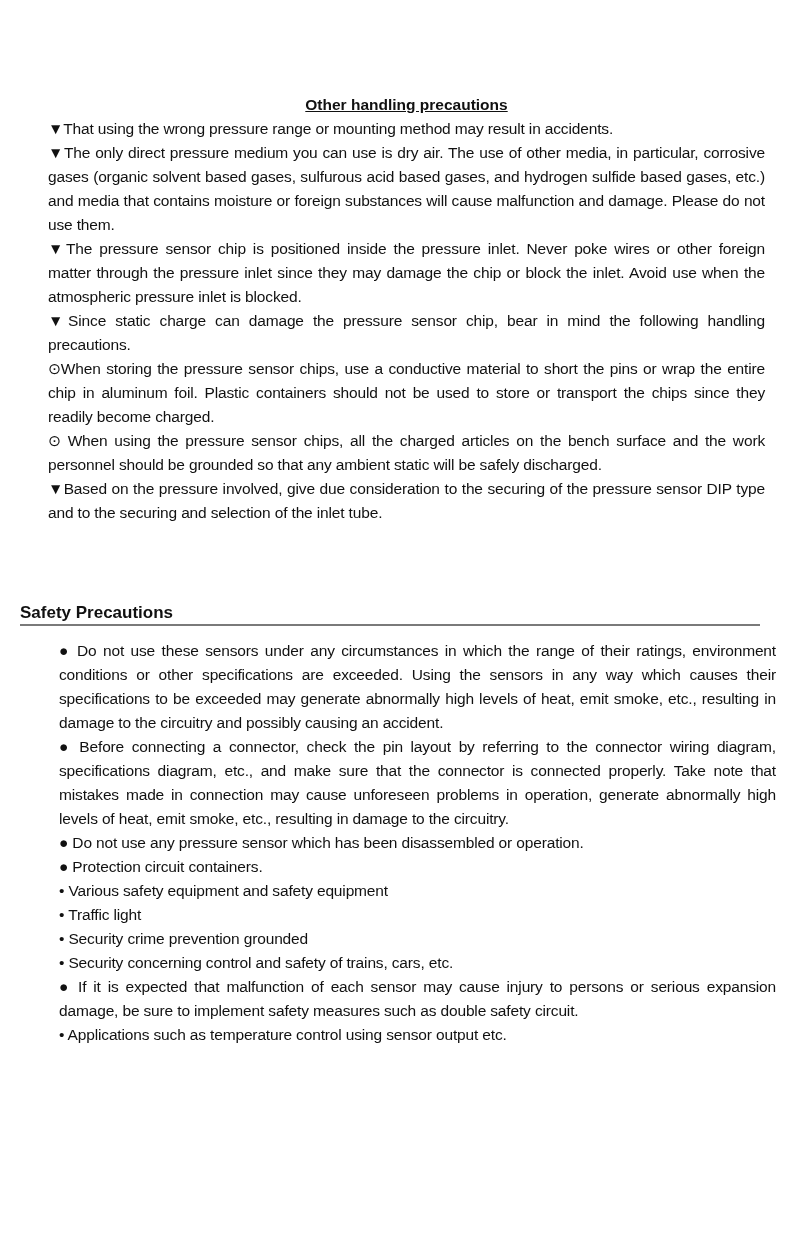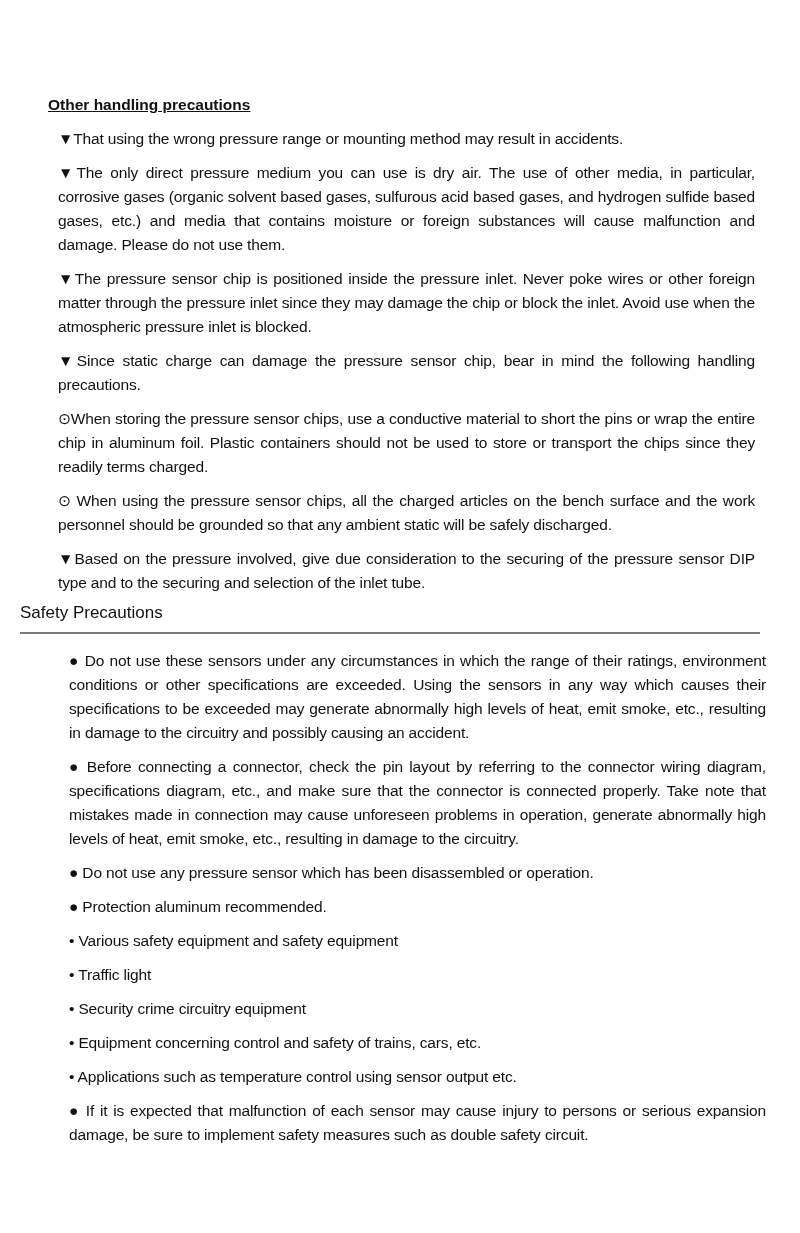--- a/index.html
+++ b/index.html
@@ -4,57 +4,57 @@
 <style>
   html, body { margin: 0; padding: 0; background: #ffffff; }
   body {
     width: 800px; height: 1233px; position: relative; overflow: hidden;
     font-family: "Liberation Sans", sans-serif; color: #111111;
   }
   .page { position: absolute; left: 0; top: 0; width: 800px; }
   .section1 { position: absolute; left: 48px; top: 93px; width: 717px; }
   .sub-heading {
     font-size: 15.5px; font-weight: bold; text-decoration: underline;
-    line-height: 24px; margin: 0;
+    line-height: 24px; margin: 0; text-align: center;
   }
   .para {
-    font-size: 15.5px; line-height: 24px; margin: 10px; text-align: justify;
+    font-size: 15.5px; line-height: 24px; margin: 0; text-align: justify;
     letter-spacing: -0.15px;
   }
   .section2-heading {
     position: absolute; left: 20px; top: 602px; width: 740px;
-    font-size: 17px; font-weight: normal; line-height: 22px;
-    border-bottom: 2px solid #7a7a7a; padding-bottom: 8px; margin: 0;
+    font-size: 17px; font-weight: bold; line-height: 22px;
+    border-bottom: 2px solid #7a7a7a; padding-bottom: 0; margin: 0;
   }
   .section2 { position: absolute; left: 59px; top: 639px; width: 717px; }
 </style>
 </head>
 <body>
 
 <div class="page">
 
   <div class="section1">
     <h3 class="sub-heading">Other handling precautions</h3>
     <p class="para">▼That using the wrong pressure range or mounting method may result in accidents.</p>
     <p class="para">▼The only direct pressure medium you can use is dry air. The use of other media, in particular, corrosive gases (organic solvent based gases, sulfurous acid based gases, and hydrogen sulfide based gases, etc.) and media that contains moisture or foreign substances will cause malfunction and damage. Please do not use them.</p>
     <p class="para">▼The pressure sensor chip is positioned inside the pressure inlet. Never poke wires or other foreign matter through the pressure inlet since they may damage the chip or block the inlet. Avoid use when the atmospheric pressure inlet is blocked.</p>
     <p class="para">▼Since static charge can damage the pressure sensor chip, bear in mind the following handling precautions.</p>
-    <p class="para">⊙When storing the pressure sensor chips, use a conductive material to short the pins or wrap the entire chip in aluminum foil. Plastic containers should not be used to store or transport the chips since they readily terms charged.</p>
+    <p class="para">⊙When storing the pressure sensor chips, use a conductive material to short the pins or wrap the entire chip in aluminum foil. Plastic containers should not be used to store or transport the chips since they readily become charged.</p>
     <p class="para">⊙ When using the pressure sensor chips, all the charged articles on the bench surface and the work personnel should be grounded so that any ambient static will be safely discharged.</p>
     <p class="para">▼Based on the pressure involved, give due consideration to the securing of the pressure sensor DIP type and to the securing and selection of the inlet tube.</p>
   </div>
 
   <h2 class="section2-heading">Safety Precautions</h2>
 
   <div class="section2">
     <p class="para">●  Do not use these sensors under any circumstances in which the range of their ratings, environment conditions or other specifications are exceeded. Using the sensors in any way which causes their specifications to be exceeded may generate abnormally high levels of heat, emit smoke, etc., resulting in damage to the circuitry and possibly causing an accident.</p>
     <p class="para">●  Before connecting a connector, check the pin layout by referring to the connector wiring diagram, specifications diagram, etc., and make sure that the connector is connected properly. Take note that mistakes made in connection may cause unforeseen problems in operation, generate abnormally high levels of heat, emit smoke, etc., resulting in damage to the circuitry.</p>
     <p class="para">●  Do not use any pressure sensor which has been disassembled or operation.</p>
-    <p class="para">●  Protection aluminum recommended.</p>
+    <p class="para">●  Protection circuit containers.</p>
     <p class="para">• Various safety equipment and safety equipment</p>
     <p class="para">• Traffic light</p>
-    <p class="para">• Security crime circuitry equipment</p>
-    <p class="para">• Equipment concerning control and safety of trains, cars, etc.</p>
+    <p class="para">• Security crime prevention grounded</p>
+    <p class="para">• Security concerning control and safety of trains, cars, etc.</p>
+    <p class="para">●  If it is expected that malfunction of each sensor may cause injury to persons or serious expansion damage, be sure to implement safety measures such as double safety circuit.</p>
     <p class="para">• Applications such as temperature control using sensor output etc.</p>
-    <p class="para">●  If it is expected that malfunction of each sensor may cause injury to persons or serious expansion damage, be sure to implement safety measures such as double safety circuit.</p>
   </div>
 
 </div>
 
 </body></html>

